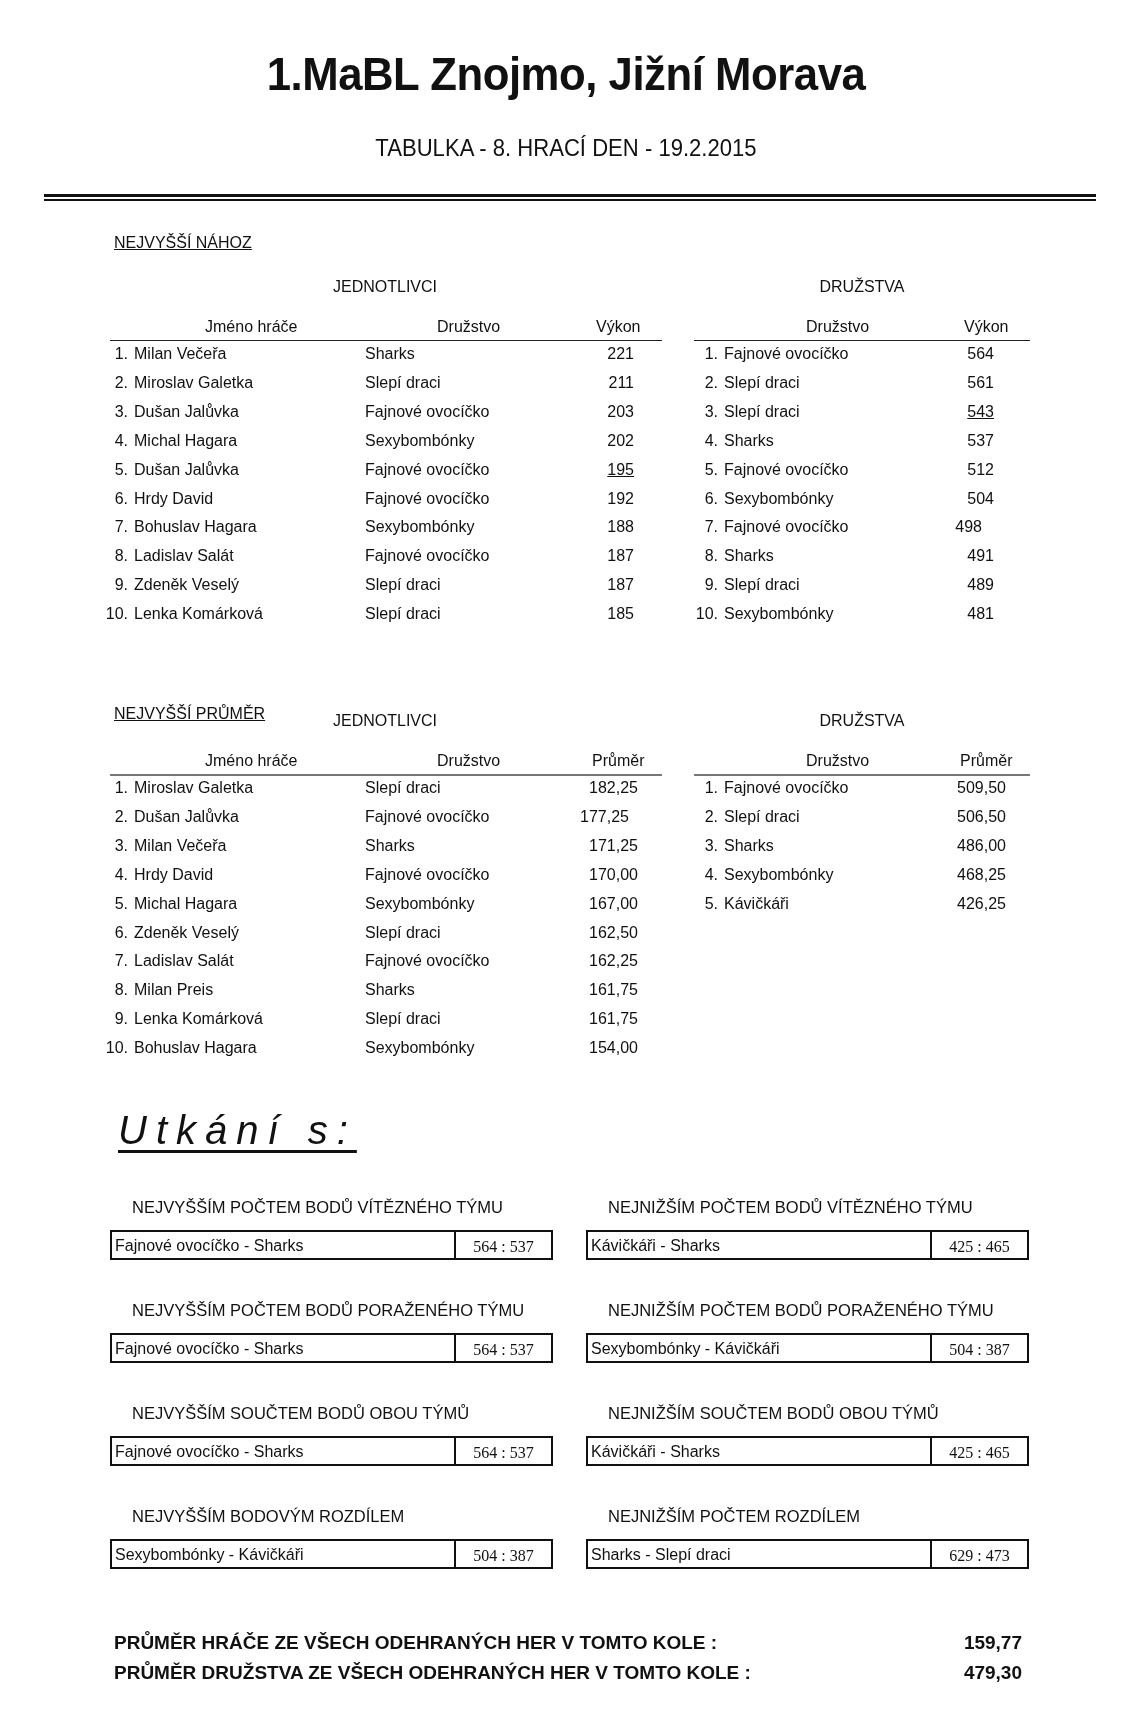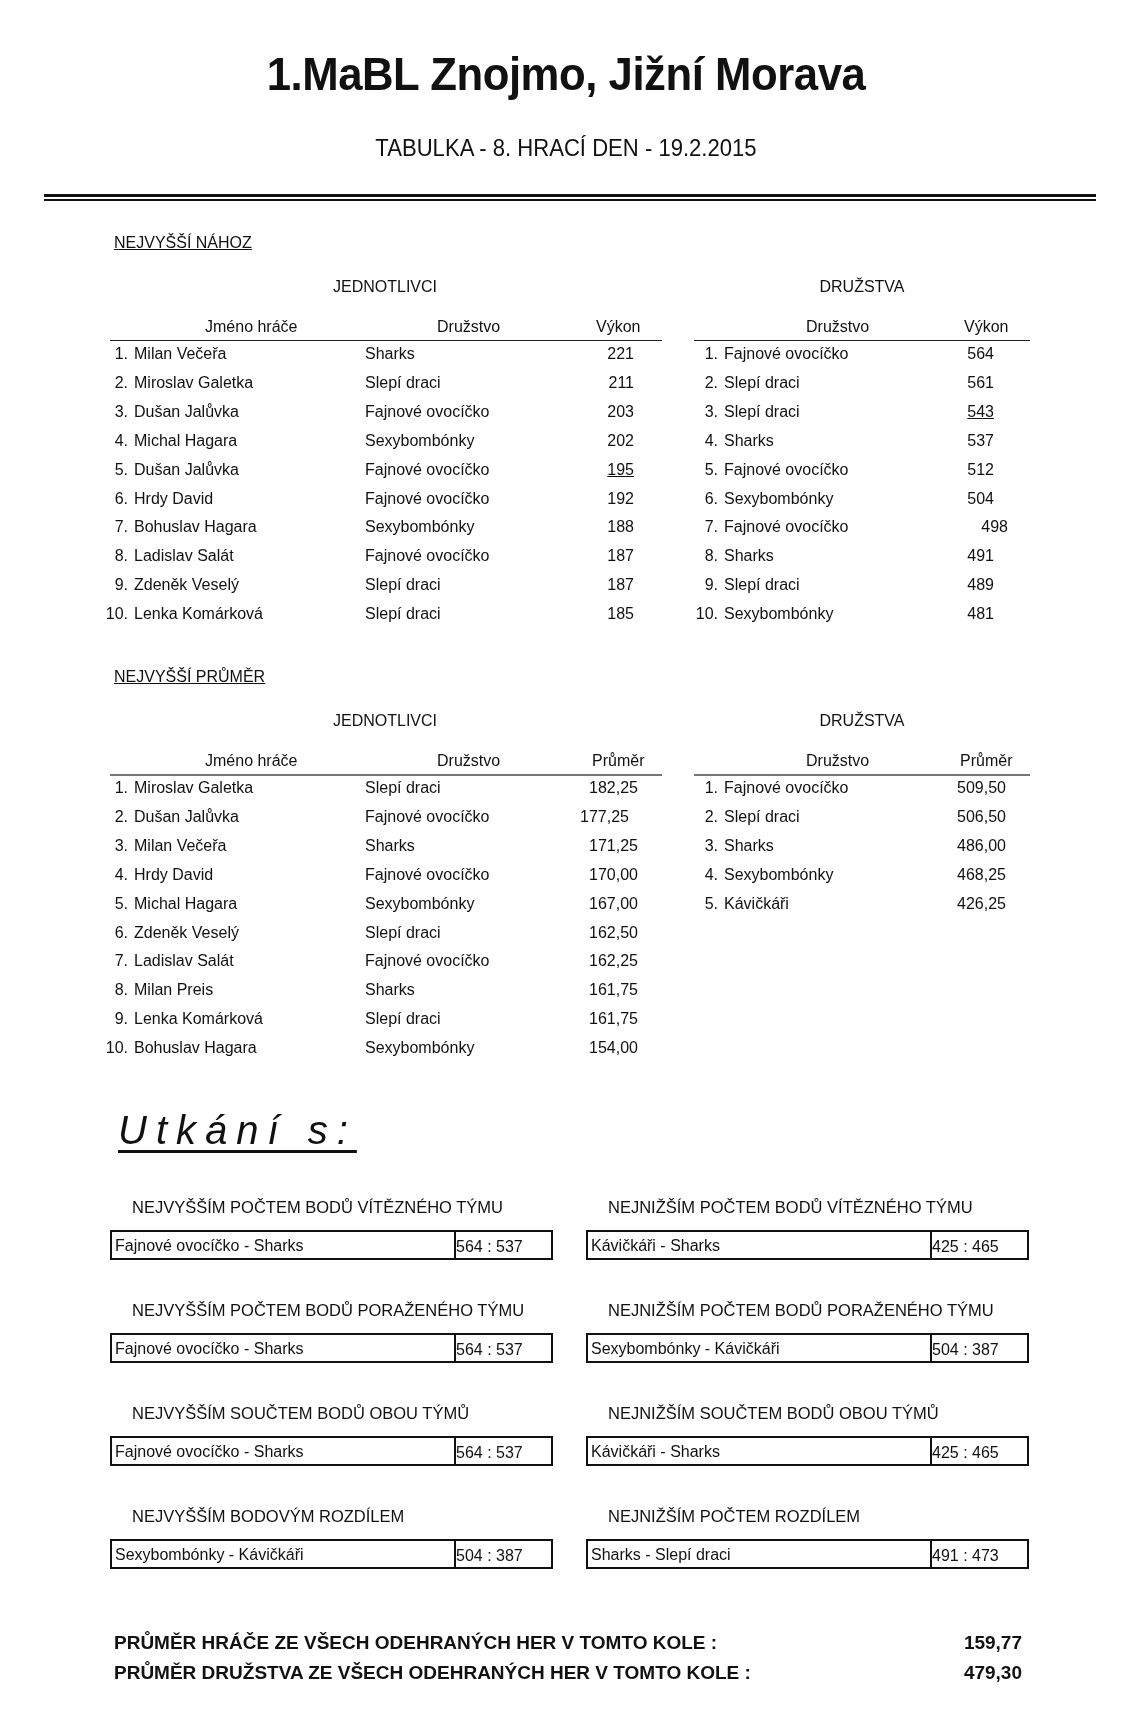--- a/index.html
+++ b/index.html
@@ -16,21 +16,21 @@
   .tbl .hrule { position: absolute; height: 1px; background: #222; }
   .tbl .row { position: absolute; left: 0; height: 29px; font-size: 16px; }
   .tbl .row span { position: absolute; white-space: nowrap; }
   .rank { text-align: right; width: 28px; }
   .num { text-align: right; }
   .utkani { left: 118px; top: 1108px; font-size: 40px; font-style: italic; letter-spacing: 9px; text-decoration: underline; text-decoration-thickness: 3px; text-underline-offset: 6px; }
   .mcap { font-size: 16.5px; }
   .mbox { position: absolute; height: 30px; border: 2px solid #111; box-sizing: border-box; font-size: 16px; }
   .mbox .teams { position: absolute; left: 3px; top: 5px; white-space: nowrap; }
   .mbox .sep { position: absolute; top: 0; bottom: 0; width: 2px; background: #111; }
-  .mbox .score { position: absolute; top: 6px; white-space: nowrap; }
+  .mbox .score { position: absolute; top: 6px; text-align: center; white-space: nowrap; font-family: Liberation Serif, serif; }
   .sum { left: 114px; font-size: 19px; font-weight: bold; }
   .sumval { font-size: 19px; font-weight: bold; text-align: right; width: 120px; left: 902px; }
 </style>
 </head>
 <body>
 
 <div class="abs title">1.MaBL Znojmo, Jižní Morava</div>
 <div class="abs subtitle">TABULKA - 8. HRACÍ DEN - 19.2.2015</div>
 <div class="abs divider1"></div>
 <div class="abs divider2"></div>
@@ -139,41 +139,41 @@
         <span style="right:36px;" class="num">512</span>
       </div>
       <div class="row" style="top: 171.5px; width: 336px;">
         <span style="left:-4px;" class="rank">6.</span>
         <span style="left:30px;">Sexybombónky</span>
         <span style="right:36px;" class="num">504</span>
       </div>
       <div class="row" style="top: 200.4px; width: 336px;">
         <span style="left:-4px;" class="rank">7.</span>
         <span style="left:30px;">Fajnové ovocíčko</span>
-        <span style="right:22px;" class="num">498</span>
+        <span style="right:48px;" class="num">498</span>
       </div>
       <div class="row" style="top: 229.3px; width: 336px;">
         <span style="left:-4px;" class="rank">8.</span>
         <span style="left:30px;">Sharks</span>
         <span style="right:36px;" class="num">491</span>
       </div>
       <div class="row" style="top: 258.2px; width: 336px;">
         <span style="left:-4px;" class="rank">9.</span>
         <span style="left:30px;">Slepí draci</span>
         <span style="right:36px;" class="num">489</span>
       </div>
       <div class="row" style="top: 287.1px; width: 336px;">
         <span style="left:-4px;" class="rank">10.</span>
         <span style="left:30px;">Sexybombónky</span>
         <span style="right:36px;" class="num">481</span>
       </div>
     </div>
 </div>
 
-<div class="abs section-title" style="top:668px;">NEJVYŠŠÍ PRŮMĚR</div>
+<div class="abs section-title" style="top:705px;">NEJVYŠŠÍ PRŮMĚR</div>
 <div class="abs group-title" style="left:110px;width:550px;top:712px;">JEDNOTLIVCI</div>
 <div class="abs group-title" style="left:694px;width:336px;top:712px;">DRUŽSTVA</div>
 
 <div class="tbl" style="left:110px;top:752px;width:552px;height:310px;">
   <div class="hdr" style="left:95px;">Jméno hráče</div>
   <div class="hdr" style="left:327px;">Družstvo</div>
   <div class="hdr" style="left:482px;">Průměr</div>
   <div class="hrule" style="left:0;top:22px;width:552px;background:#777;height:2px;"></div>
   <div id="prumer-ind-rows">
       <div class="row" style="top: 27px; width: 552px;">
@@ -316,20 +316,20 @@
     <div class="abs mcap" style="left: 608px; top: 1404px;">NEJNIŽŠÍM SOUČTEM BODŮ OBOU TÝMŮ</div>
     <div class="mbox" style="left: 586px; top: 1436px; width: 443px;">
       <span class="teams">Kávičkáři - Sharks</span>
       <div class="sep" style="left: 342px;"></div>
       <span class="score" style="left: 344px; width: 95px;">425 : 465</span>
     </div>
     <div class="abs mcap" style="left: 608px; top: 1507px;">NEJNIŽŠÍM POČTEM ROZDÍLEM</div>
     <div class="mbox" style="left: 586px; top: 1539px; width: 443px;">
       <span class="teams">Sharks - Slepí draci</span>
       <div class="sep" style="left: 342px;"></div>
-      <span class="score" style="left: 344px; width: 95px;">491 : 473</span>
+      <span class="score" style="left: 344px; width: 95px;">629 : 473</span>
     </div>
   </div>
 
 <div class="abs sum" style="top:1632px;">PRŮMĚR HRÁČE ZE VŠECH ODEHRANÝCH HER V TOMTO KOLE :</div>
 <div class="abs sumval" style="top:1632px;">159,77</div>
 <div class="abs sum" style="top:1662px;">PRŮMĚR DRUŽSTVA ZE VŠECH ODEHRANÝCH HER V TOMTO KOLE :</div>
 <div class="abs sumval" style="top:1662px;">479,30</div>
 
 </body></html>

